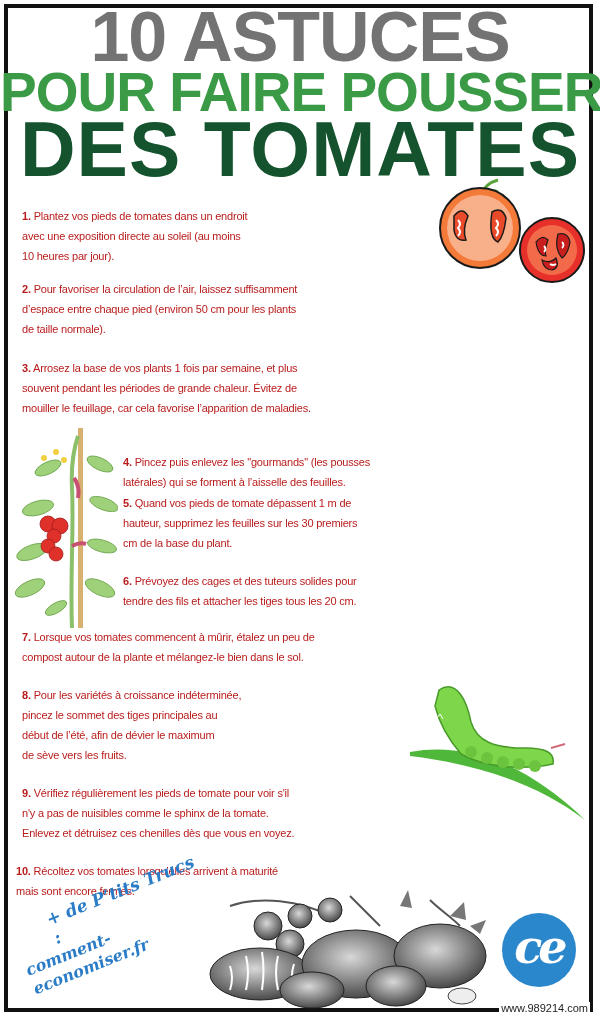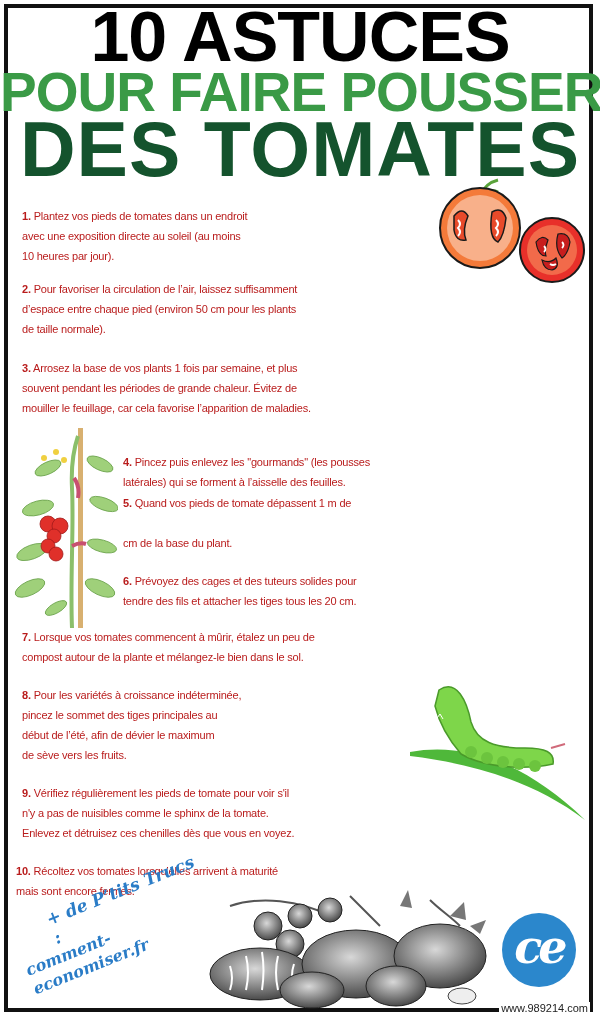--- a/index.html
+++ b/index.html
@@ -6,21 +6,21 @@
   body { width: 600px; height: 1018px; position: relative; overflow: hidden; font-family: "DejaVu Sans", sans-serif; }
   .frame {
     position: absolute; left: 4px; top: 4px; width: 589px; height: 1008px;
     border: 4px solid #111111; box-sizing: border-box; background: #ffffff;
   }
   .title-line {
     position: absolute; left: 0; width: 600px; text-align: center;
     font-family: "Liberation Sans", sans-serif; font-weight: bold; white-space: nowrap;
     letter-spacing: -1px;
   }
-  .t1 { top: 2px; font-size: 70px; line-height: 70px; color: #000000; text-align: center; }
+  .t1 { top: 2px; font-size: 70px; line-height: 70px; color: #737373; text-align: center; }
   .t2 { top: 64px; font-size: 55px; line-height: 56px; color: #3a9a46; transform: scaleX(1.0); }
   .t3 { top: 110px; font-size: 77px; line-height: 78px; color: #14532d; letter-spacing: 1px; }
 
   .tip {
     position: absolute; font-family: Liberation Sans, sans-serif; font-size: 11px; line-height: 20px;
     color: #b91c1c; letter-spacing: -0.2px;
   }
   .tip .num { font-weight: bold; }
 
   .illus { position: absolute; }
@@ -130,21 +130,21 @@
 
 <div class="tip" style="left:123px; top:436px;margin-top:16px;">
   <span class="num">4.</span>
   <span>Pincez puis enlevez les "gourmands" (les pousses</span><br>
   <span>latérales) qui se forment à l’aisselle des feuilles.</span>
 </div>
 
 <div class="tip" style="left:123px; top:493px;">
   <span class="num">5.</span>
   <span>Quand vos pieds de tomate dépassent 1 m de</span><br>
-  <br>
+  <span>hauteur, supprimez les feuilles sur les 30 premiers</span><br>
   <span>cm de la base du plant.</span>
 </div>
 
 <div class="tip" style="left:123px; top:571px;">
   <span class="num">6.</span>
   <span>Prévoyez des cages et des tuteurs solides pour</span><br>
   <span>tendre des fils et attacher les tiges tous les 20 cm.</span>
 </div>
 
 <div class="tip" style="left:22px; top:627px;">

